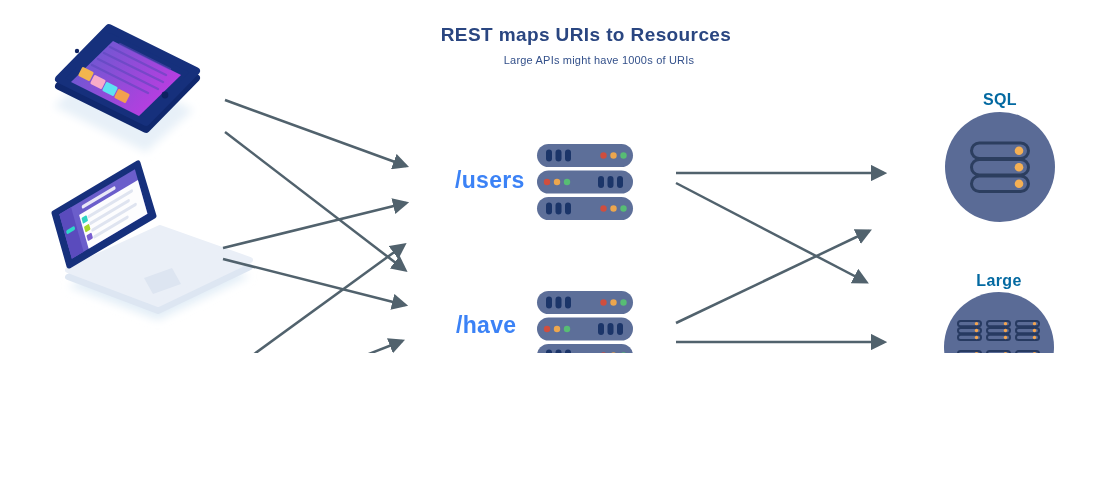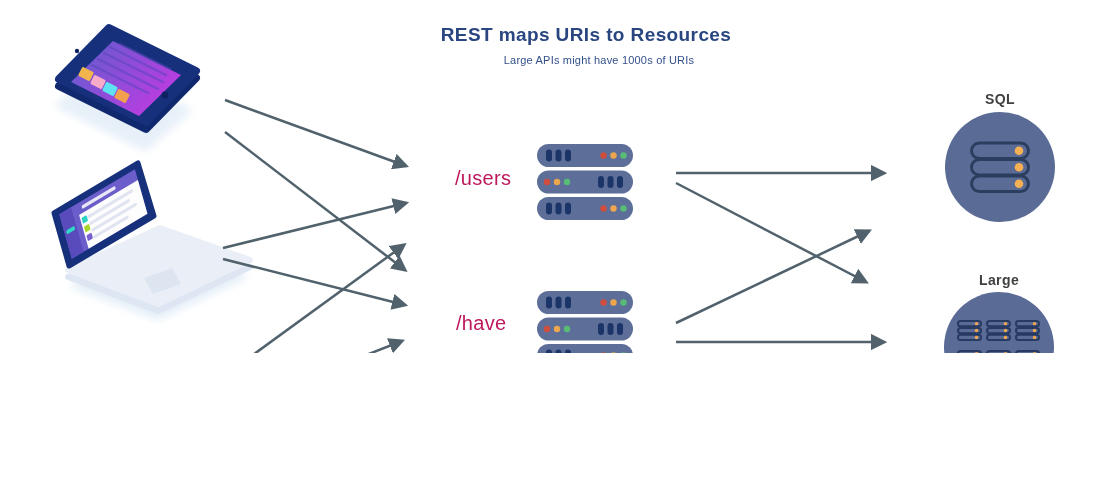--- a/index.html
+++ b/index.html
@@ -11,24 +11,24 @@
   .canvas svg.scene { position:absolute; left:0; top:0; }
   .lbl { position:absolute; white-space:nowrap; }
   .title {
     top:24px; left:586px; transform:translateX(-50%);
     font-size:19px; font-weight:700; letter-spacing:.4px; color:#2a4681;
   }
   .subtitle {
     top:54px; left:587px; transform:translateX(-50%);
     font-size:11px; font-weight:400; letter-spacing:.2px; color:#33508a;margin-left:12px;
   }
-  .route { font-size:20px; font-weight:400; letter-spacing:.3px; color:#be185d; }
+  .route { font-size:23px; font-weight:700; letter-spacing:.3px; color:#3b82f6; }
   .route.users { left:455px; top:167px; }
   .route.posts { left:456px; top:312px; }
-  .dblabel { font-size:14px; font-weight:700; letter-spacing:.4px; color:#404040; transform:translateX(-50%); }
+  .dblabel { font-size:16px; font-weight:700; letter-spacing:.4px; color:#0369a1; transform:translateX(-50%); }
   .dblabel.sql { left:1000px; top:91px; }
   .dblabel.nosql { left:999px; top:272px; }
 </style>
 </head>
 <body>
 
 <div class="canvas">
 
 <svg class="scene" width="1100" height="486" viewBox="0 0 1100 486">
   <defs>

